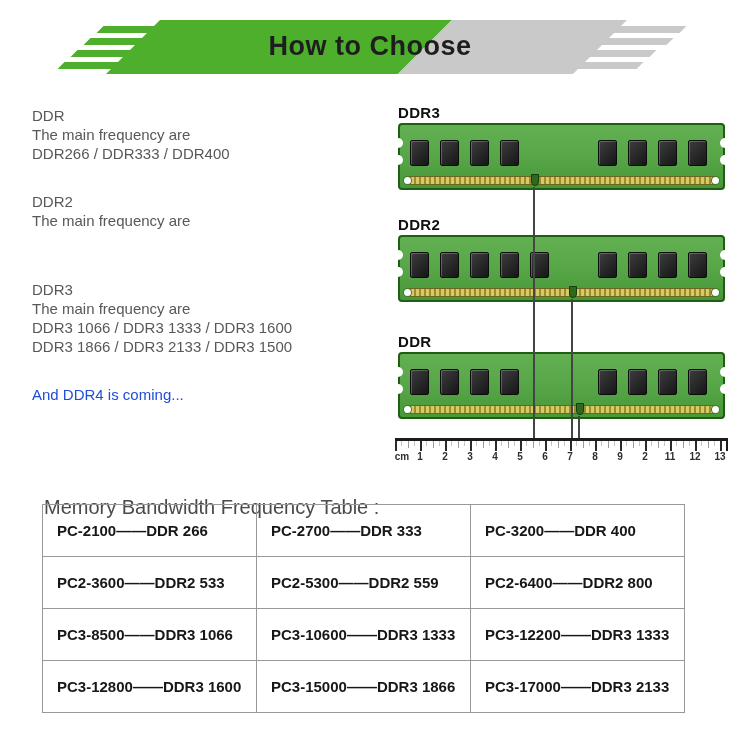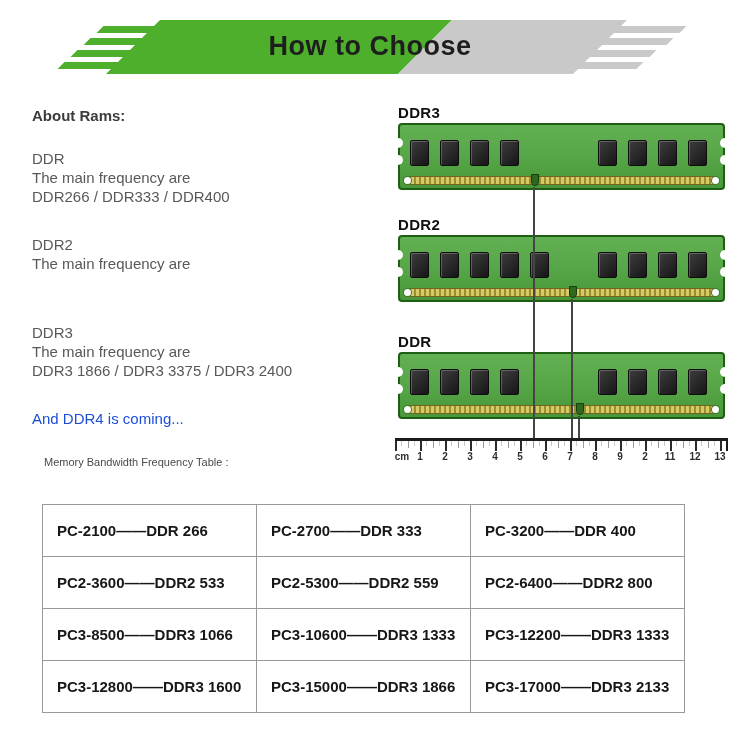--- a/index.html
+++ b/index.html
@@ -76,21 +76,21 @@
   .tick { position:absolute; top:3px; }
   .tick.major { width:2px; height:10px; background:#2a2a2a; }
   .tick.mid   { width:1px; height:7px;  background:#9b9b9b; }
   .tick.minor { width:1px; height:5px;  background:#c8c8c8; }
   .tick-label {
     position:absolute; top:13px; width:22px; text-align:center;
     font-size:10px; font-weight:bold; color:#2e2e2e;
   }
 
   
-  .freq-heading { position:absolute; left:44px; top:456px; font-size:11px; color:#4a4a4a; }
+  .freq-heading { position:absolute; left:44px; top:496px; font-size:20px; color:#4a4a4a; }
   .freq-table {
     position:absolute; left:42px; top:504px; width:643px;
     border-collapse:collapse; table-layout:fixed;
   }
   .freq-table td {
     border:1px solid #999; height:52px; padding-left:14px;
     font-size:15px; font-weight:bold; color:#171717; white-space:nowrap;
   }
 </style>
 </head>
@@ -106,35 +106,35 @@
     <div class="band band-green"></div>
     <div class="band band-gray"></div>
     <div class="stripe k s5"></div>
     <div class="stripe k s6"></div>
     <div class="stripe k s7"></div>
     <div class="stripe k s8"></div>
     <div class="banner-title">How to Choose</div>
   </div>
 
   <div class="about">
-    <div class="about-heading">About Rams:</div>
     <div>
         <div class="about-section">
           <div>DDR</div>
           <div>The main frequency are</div>
           <div>DDR266 / DDR333 / DDR400</div>
         </div>
         <div class="about-section wide-gap">
           <div>DDR2</div>
           <div>The main frequency are</div>
         </div>
         <div class="about-section">
           <div>DDR3</div>
           <div>The main frequency are</div>
-          <div>DDR3 1866 / DDR3 3375 / DDR3 2400</div>
+          <div>DDR3 1066 / DDR3 1333 / DDR3 1600</div>
+          <div>DDR3 1866 / DDR3 2133 / DDR3 1500</div>
         </div>
       </div>
     <div class="about-footnote">And DDR4 is coming...</div>
   </div>
 
   <div class="diagram">
       <div class="module" style="top: 105px;">
         <div class="module-label">DDR3</div>
         <div class="stick">
           <div class="chip" style="left: 10px;"></div>

